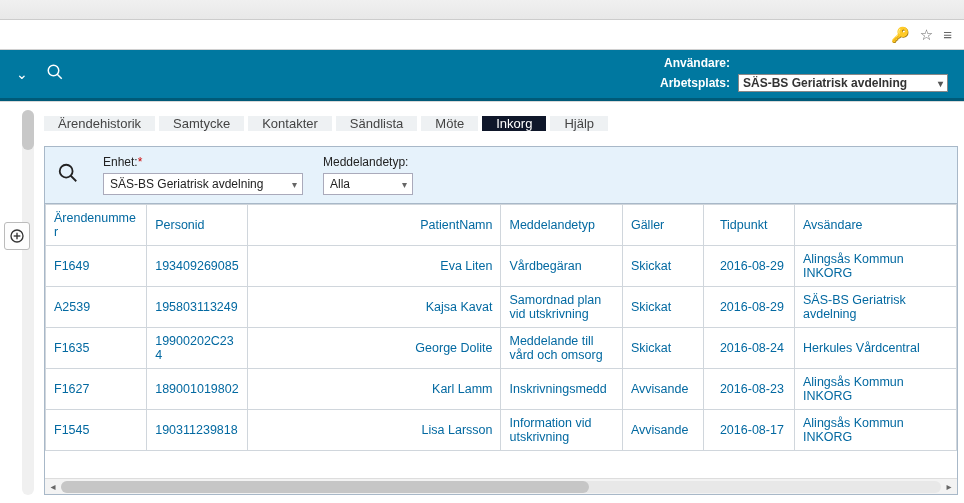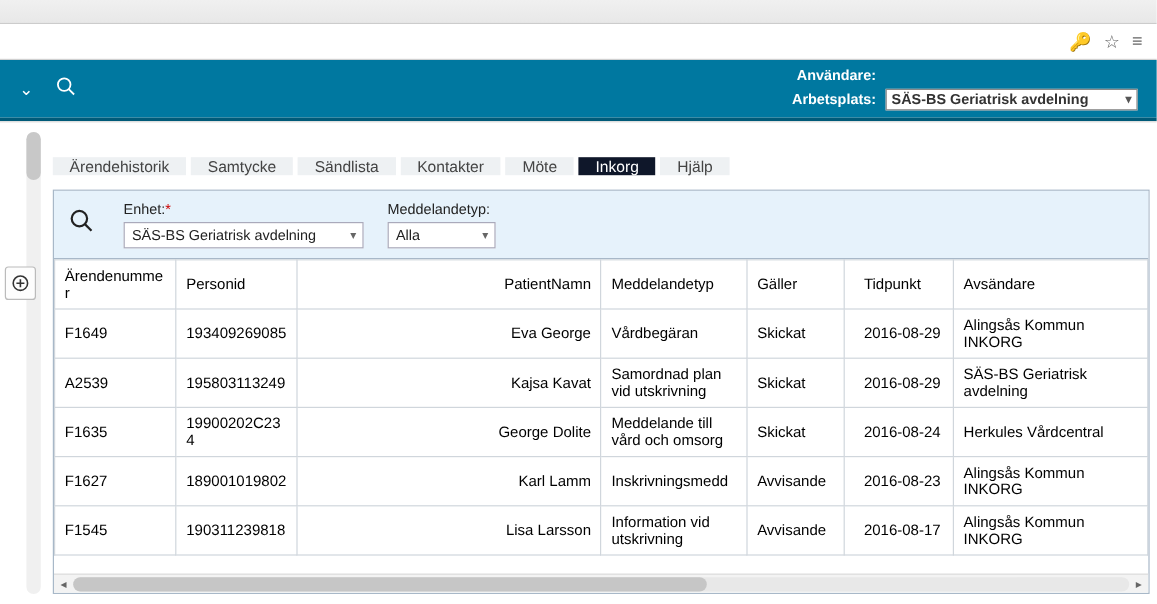--- a/index.html
+++ b/index.html
@@ -19,35 +19,35 @@
   .hdr-row label{min-width:80px;text-align:right;}
   .hdr-select{width:210px;height:18px;background:#fff;color:#333;border:1px solid #888;font-size:12px;padding:0 18px 0 4px;display:flex;align-items:center;position:relative;}
   .hdr-select::after{content:"▾";position:absolute;right:4px;color:#555;font-size:10px;}
 
   .workspace{position:absolute;top:101px;left:0;right:0;bottom:0;background:#fff;border-top:1px solid #d9d9d9;}
   .left-rail{position:absolute;top:120px;left:4px;width:26px;height:28px;border:1px solid #bbb;border-radius:3px;display:flex;align-items:center;justify-content:center;background:#fdfdfd;color:#333;font-size:16px;cursor:pointer;}
   .scroll-track{position:absolute;left:22px;top:8px;bottom:8px;width:12px;background:#f0f0f0;border-radius:6px;}
   .scroll-thumb{position:absolute;left:0;width:12px;height:40px;top:0;background:#c8c8c8;border-radius:6px;}
 
   .content{position:absolute;left:44px;right:6px;top:14px;bottom:8px;display:flex;flex-direction:column;}
-  .tabs{display:flex;gap:4px;height:30px;align-items:flex-end;}
+  .tabs{display:flex;gap:4px;height:30px;align-items:flex-start;}
   .tab{padding:0 14px;font-size:13px;color:#444;display:flex;align-items:center;background:#eef1f3;cursor:pointer;}
   .tab.active{background:#0f172a;color:#fff;}
-  .panel{border:1px solid #a8b8c8;margin-top:12px;flex:1;display:flex;flex-direction:column;overflow:hidden;}
+  .panel{border:1px solid #a8b8c8;margin-top:0;flex:1;display:flex;flex-direction:column;overflow:hidden;}
   .filter-bar{background:#e6f2fb;border-bottom:1px solid #a8b8c8;padding:8px 12px;display:flex;align-items:flex-end;gap:20px;}
   .filter-bar .mag{color:#333;font-size:20px;margin-right:4px;align-self:center;}
   .fgroup{display:flex;flex-direction:column;gap:4px;font-size:12px;color:#222;}
   .fselect{height:22px;min-width:200px;background:#fff;border:1px solid #aab;position:relative;padding:0 20px 0 6px;display:flex;align-items:center;font-size:12px;}
   .fselect.small{min-width:90px;}
   .fselect::after{content:"▾";position:absolute;right:5px;color:#666;font-size:10px;}
   .req{color:#c00;}
 
   
   .tbl-wrap{flex:1;overflow:hidden;position:relative;}
-  table{border-collapse:collapse;width:100%;table-layout:fixed;font-size:12.5px;color:#000000;}
+  table{border-collapse:collapse;width:100%;table-layout:fixed;font-size:12.5px;color:#0369a1;}
   th,td{border:1px solid #d0d6dc;padding:6px 8px;text-align:left;vertical-align:middle;overflow:hidden;white-space:normal;word-wrap:break-word;}
   th{font-weight:400;background:#fff;height:28px;}
   tbody tr td{background:#fff;}
   .col0{width:100px;} .col1{width:100px;} .col2{width:250px;text-align:right;}
   .col3{width:120px;} .col4{width:80px;} .col5{width:90px;padding-left:16px;} .col6{width:160px;}
 
   .hscroll{height:16px;display:flex;align-items:center;background:#f3f3f3;border-top:1px solid #ddd;}
   .hscroll .arrow{width:16px;text-align:center;color:#666;font-size:10px;cursor:pointer;}
   .hscroll .track{flex:1;height:12px;background:#e8e8e8;position:relative;border-radius:6px;}
   .hscroll .thumb{position:absolute;left:0;width:60%;height:12px;background:#c6c6c6;border-radius:6px;}
@@ -94,22 +94,22 @@
         <circle cx="12" cy="12" r="9"></circle>
         <line x1="12" y1="7" x2="12" y2="17"></line>
         <line x1="7" y1="12" x2="17" y2="12"></line>
       </svg>
   </div>
 
   <div class="content">
     <div class="tabs">
       <div class="tab">Ärendehistorik</div>
       <div class="tab">Samtycke</div>
+      <div class="tab">Kontakter</div>
       <div class="tab">Sändlista</div>
-      <div class="tab">Kontakter</div>
       <div class="tab">Möte</div>
       <div class="tab active">Inkorg</div>
       <div class="tab">Hjälp</div>
     </div>
 
     <div class="panel">
       <div class="filter-bar">
         <span class="mag">
           <svg width="22" height="22" viewBox="0 0 24 24" fill="none" stroke="#222" stroke-width="2">
               <circle cx="10" cy="10" r="7"></circle>
@@ -140,21 +140,21 @@
               <th class="col3">Meddelandetyp</th>
               <th class="col4">Gäller</th>
               <th class="col5">Tidpunkt</th>
               <th class="col6">Avsändare</th>
             </tr>
           </thead>
           <tbody id="tbody">
               <tr>
                 <td class="col0">F1649</td>
                 <td class="col1">193409269085</td>
-                <td class="col2">Eva George</td>
+                <td class="col2">Eva Liten</td>
                 <td class="col3">Vårdbegäran</td>
                 <td class="col4">Skickat</td>
                 <td class="col5">2016-08-29</td>
                 <td class="col6">Alingsås Kommun INKORG</td>
               </tr>
               <tr>
                 <td class="col0">A2539</td>
                 <td class="col1">195803113249</td>
                 <td class="col2">Kajsa Kavat</td>
                 <td class="col3">Samordnad plan vid utskrivning</td>

